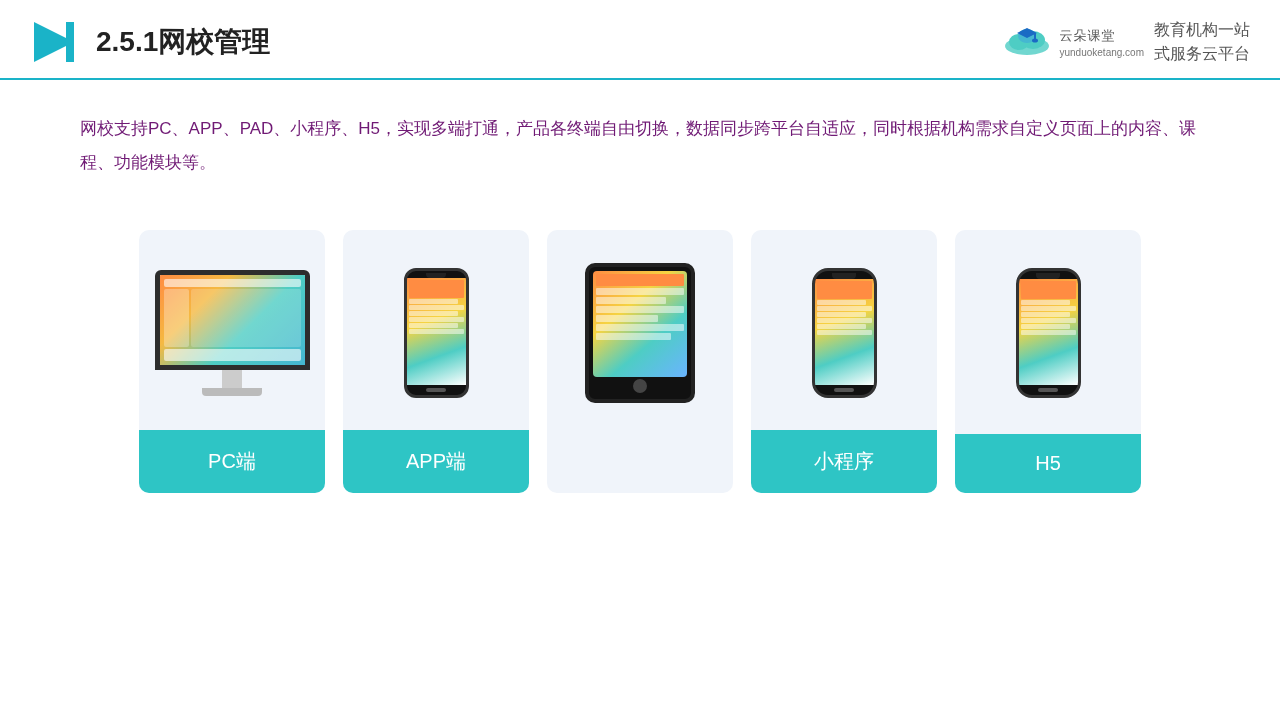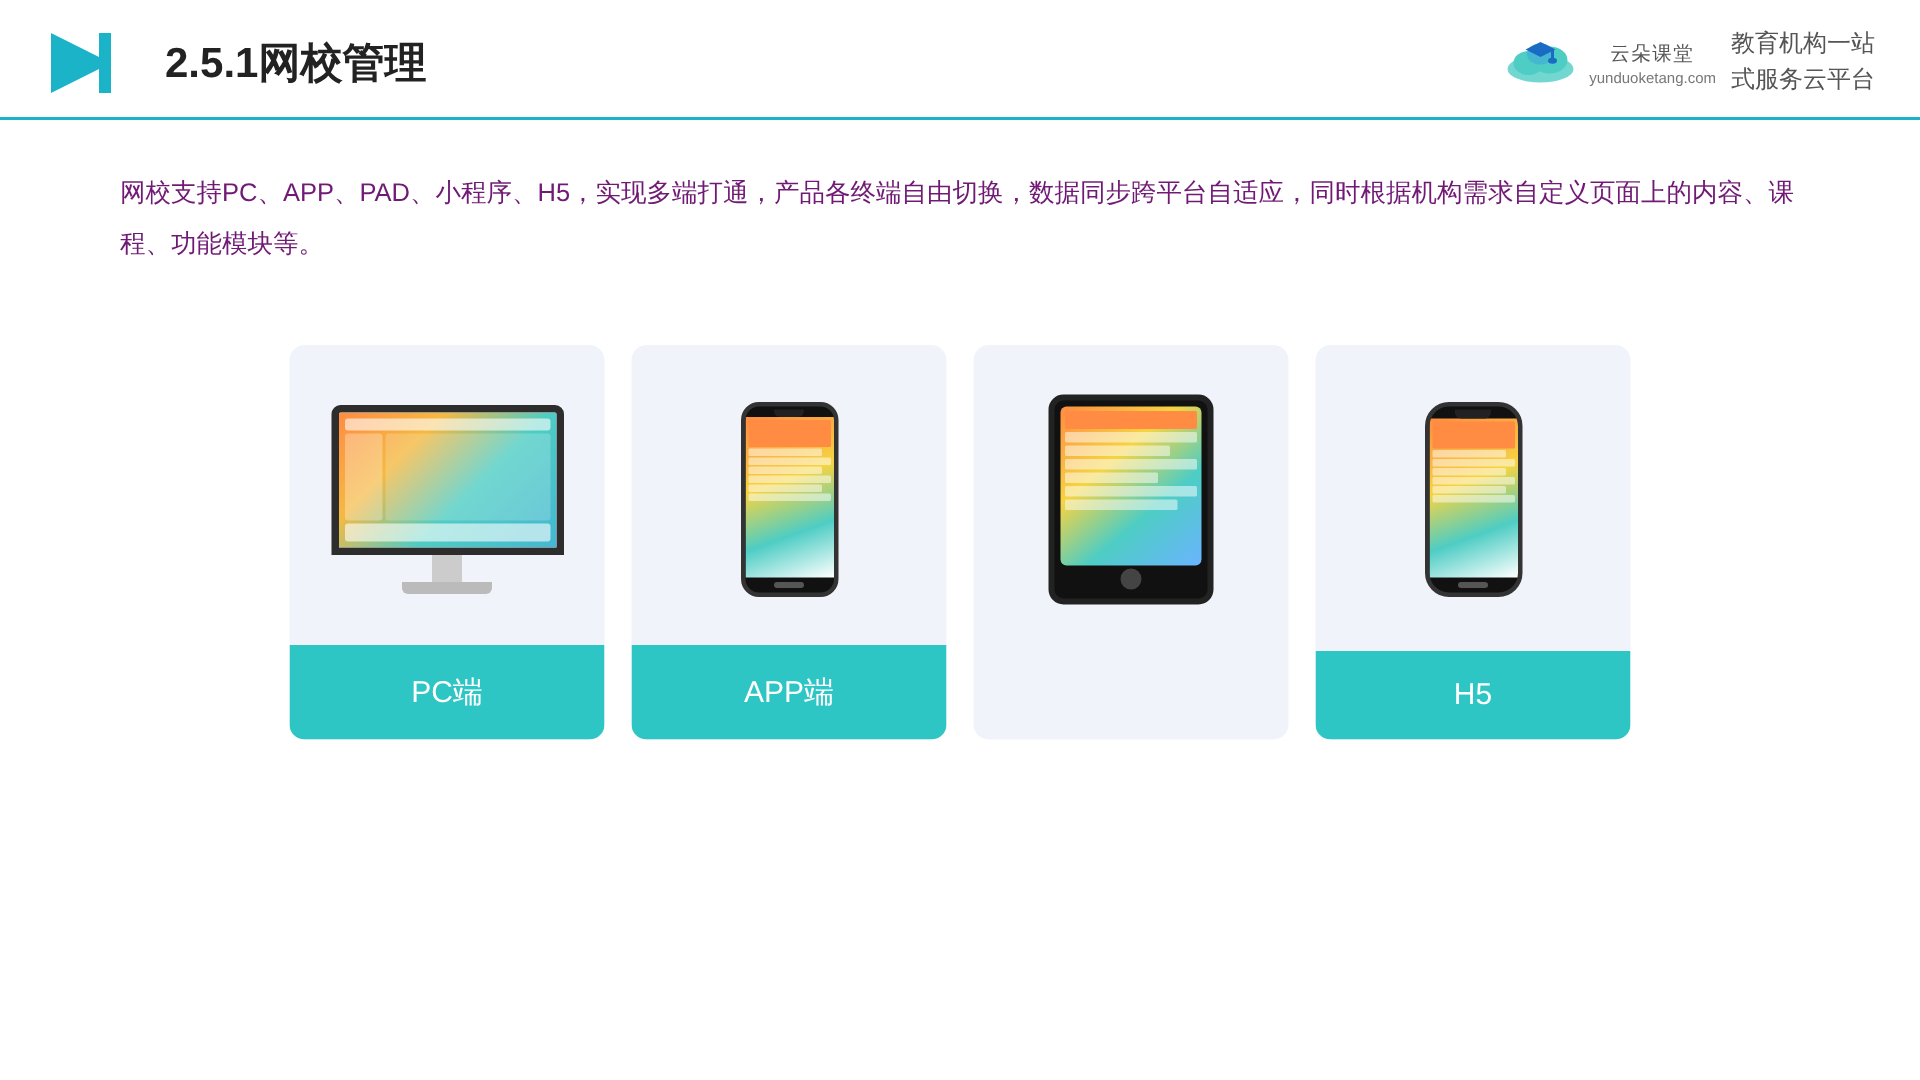--- a/index.html
+++ b/index.html
@@ -16,21 +16,21 @@
     .header {
       display: flex;
       align-items: center;
       justify-content: space-between;
       padding: 18px 30px 12px 30px;
       border-bottom: 2px solid #1ab3c8;
     }
     .header-left {
       display: flex;
       align-items: center;
-      gap: 32px;
+      gap: 18px;
     }
     .play-icon {
       width: 48px;
       height: 48px;
     }
     .page-title {
       font-size: 28px;
       font-weight: bold;
       color: #222;
     }
@@ -41,21 +41,20 @@
     }
     .logo-cloud {
       display: flex;
       align-items: center;
       gap: 6px;
     }
     .logo-text {
       font-size: 13px;
       color: #555;
       letter-spacing: 1px;
-      margin-left: 14px;
     }
     .logo-sub {
       font-size: 10px;
       color: #777;
       margin-top: 2px;
     }
 
     
     .description {
       padding: 32px 80px 20px 80px;
@@ -69,21 +68,21 @@
       display: flex;
       justify-content: center;
       gap: 18px;
       padding: 20px 60px 0 60px;
       margin-top: 10px;
     }
 
     .card {
       background: #f0f4fa;
       border-radius: 10px;
-      width: 210px;
+      width: 186px;
       display: flex;
       flex-direction: column;
       align-items: center;
       overflow: hidden;
       padding-bottom: 0;
     }
 
     .card-image-area {
       width: 100%;
       height: 200px;
@@ -345,33 +344,51 @@
           <div class="tablet-row"></div>
           <div class="tablet-row" style="width:70%;"></div>
           <div class="tablet-row"></div>
           <div class="tablet-row" style="width:85%;"></div>
         </div>
         <div class="tablet-button"></div>
       </div>
     </div>
   </div>
 
-
   <div class="card">
     <div class="card-image-area">
       <div class="phone-mock" style="border-radius:16px;border-width:3px;">
         <div class="phone-notch" style="width:24px;height:6px;"></div>
         <div class="phone-screen">
           <div class="phone-row orange"></div>
           <div class="phone-row wide"></div>
           <div class="phone-row"></div>
           <div class="phone-row wide"></div>
           <div class="phone-row"></div>
           <div class="phone-row wide"></div>
           <div class="phone-row"></div>
         </div>
         <div class="phone-home"></div>
       </div>
     </div>
+    <div class="card-label">小程序</div>
+  </div>
+
+  <div class="card">
+    <div class="card-image-area">
+      <div class="phone-mock" style="border-radius:16px;border-width:3px;">
+        <div class="phone-notch" style="width:24px;height:6px;"></div>
+        <div class="phone-screen">
+          <div class="phone-row orange"></div>
+          <div class="phone-row wide"></div>
+          <div class="phone-row"></div>
+          <div class="phone-row wide"></div>
+          <div class="phone-row"></div>
+          <div class="phone-row wide"></div>
+          <div class="phone-row"></div>
+        </div>
+        <div class="phone-home"></div>
+      </div>
+    </div>
     <div class="card-label">H5</div>
   </div>
 
 </div>
 
 </body></html>

